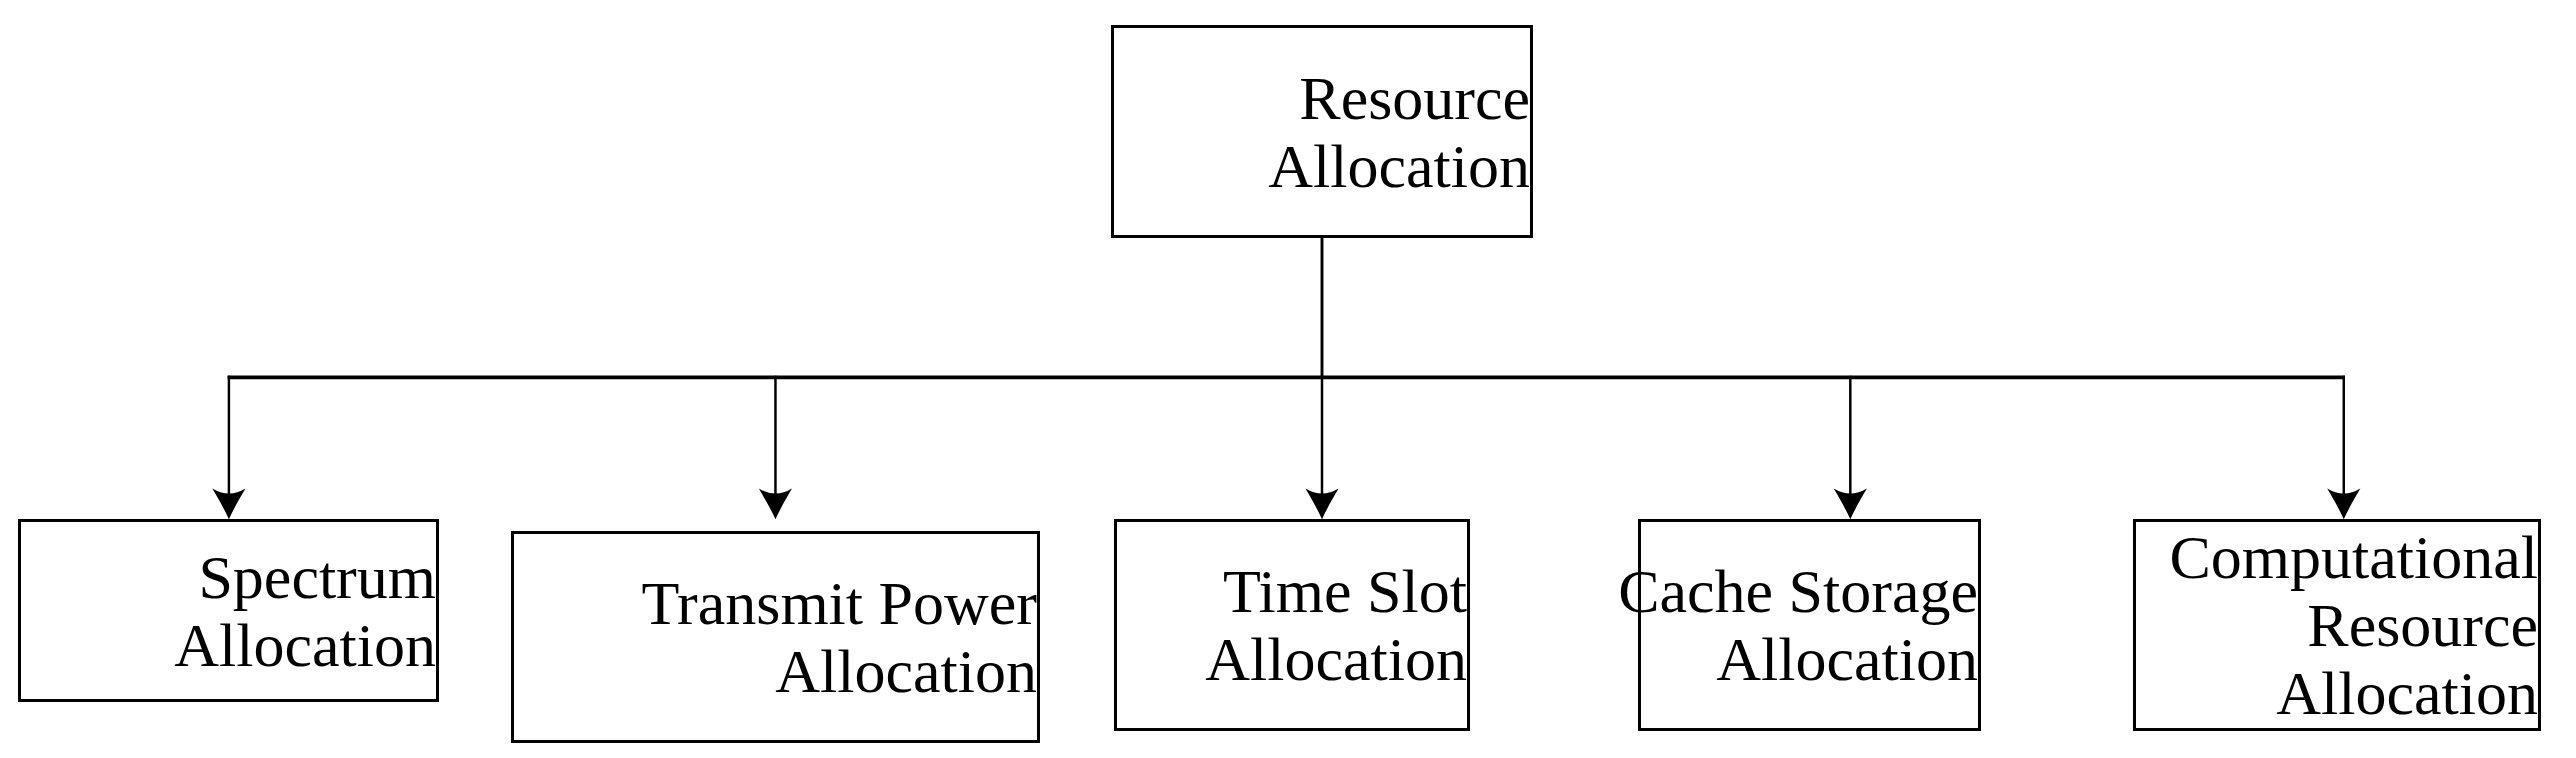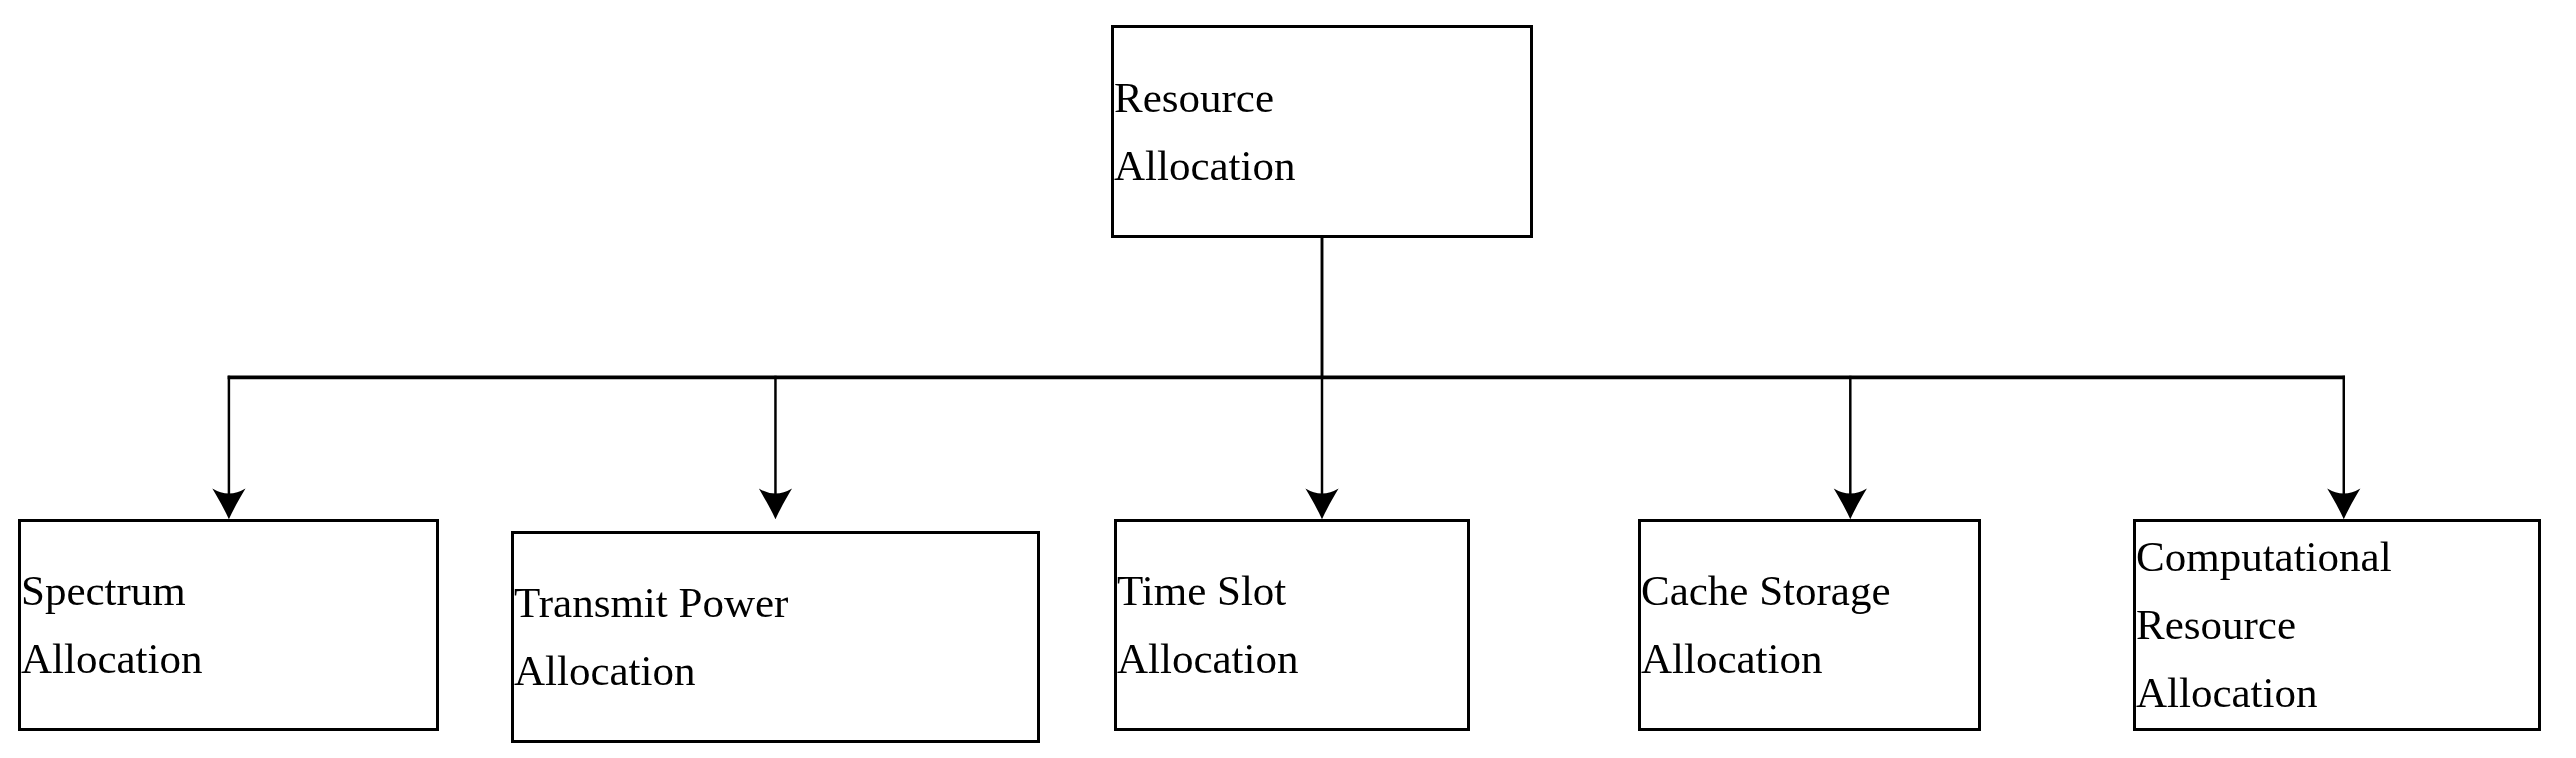--- a/index.html
+++ b/index.html
@@ -24,34 +24,34 @@
     height: 759px;
     pointer-events: none;
   }
   .node {
     position: absolute;
     box-sizing: border-box;
     border: 3.3px solid #000000;
     background: #ffffff;
     display: flex;
     flex-direction: column;
-    align-items: flex-start;
+    align-items: flex-end;
     justify-content: center;
     text-align: center;
-    font-size: 43px;
+    font-size: 62px;
     line-height: 68px;
   }
   .node .line {
     display: block;
     white-space: nowrap;
   }
   
   .node-root   { left: 1111px; top: 25px;  width: 422px; height: 213px; }
   
-  .node-child-0 { left: 18px;   top: 519px; width: 421px; height: 212px; }
+  .node-child-0 { left: 18px;   top: 519px; width: 421px; height: 183px; }
   .node-child-1 { left: 511px;  top: 519px; width: 529px; height: 212px; margin-top: 12px; }
   .node-child-2 { left: 1114px; top: 519px; width: 356px; height: 212px; }
   .node-child-3 { left: 1638px; top: 519px; width: 343px; height: 212px; }
   .node-child-4 { left: 2133px; top: 519px; width: 408px; height: 212px; }
 </style>
 </head>
 <body>
 
 <div class="canvas">
 

